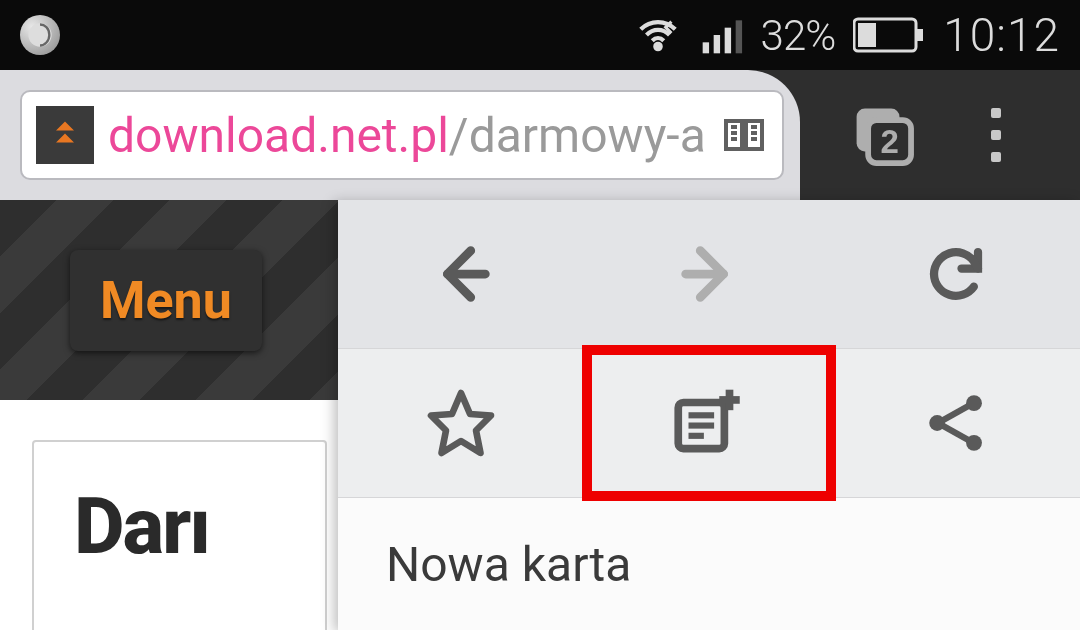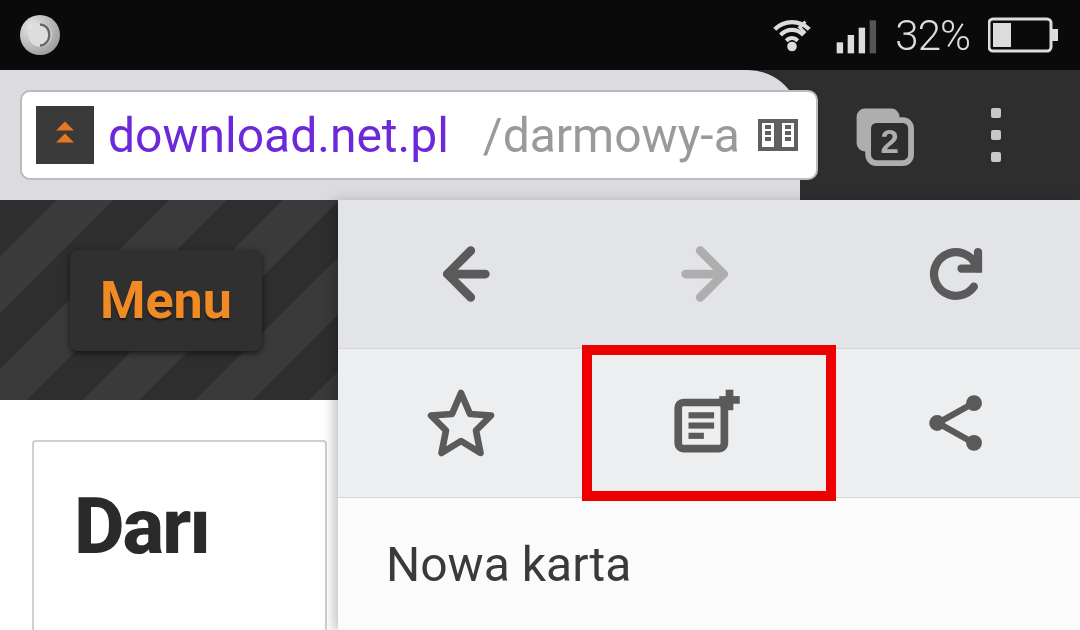--- a/index.html
+++ b/index.html
@@ -67,22 +67,22 @@
       display: flex; align-items: center; justify-content: center;
     }
     .url-text {
       flex: 1;
       font-size: 48px;
       color: #2a2a2a;
       white-space: nowrap;
       overflow: hidden;
       letter-spacing: 0px;
     }
-    .url-host { color: #6d28d9; }
-    .url-path { color: #9a9a9a; margin-left: 34px; }
+    .url-host { color: #ec4899; }
+    .url-path { color: #9a9a9a; }
     .reader-icon { width: 48px; height: 48px; }
 
     .right-controls {
       display: flex;
       align-items: center;
       gap: 60px;
       padding: 0 50px 0 50px;
       height: 100%;
     }
     .tabs-btn { width: 66px; height: 66px; display: flex; align-items: center; justify-content: center; }
@@ -215,20 +215,21 @@
       </svg>
     </span>
     <span class="battery-pct">32%</span>
     <span class="battery-icon">
       <svg width="72" height="40" viewBox="0 0 72 40">
         <rect x="1" y="4" width="62" height="32" rx="4" fill="none" stroke="#dcdcdc" stroke-width="3"></rect>
         <rect x="63" y="14" width="7" height="12" fill="#dcdcdc"></rect>
         <rect x="5" y="8" width="18" height="24" fill="#dcdcdc"></rect>
       </svg>
     </span>
+    <span class="clock">10:12</span>
   </div>
 </div>
 
 <div class="browser-bar">
   <div class="tab-area">
     <div class="url-bar">
       <div class="site-icon">
         <svg width="36" height="36" viewBox="0 0 24 24" fill="#e87722">
           <path d="M12 3l6 6H6l6-6zM12 11l6 6H6l6-6z"></path>
         </svg>

